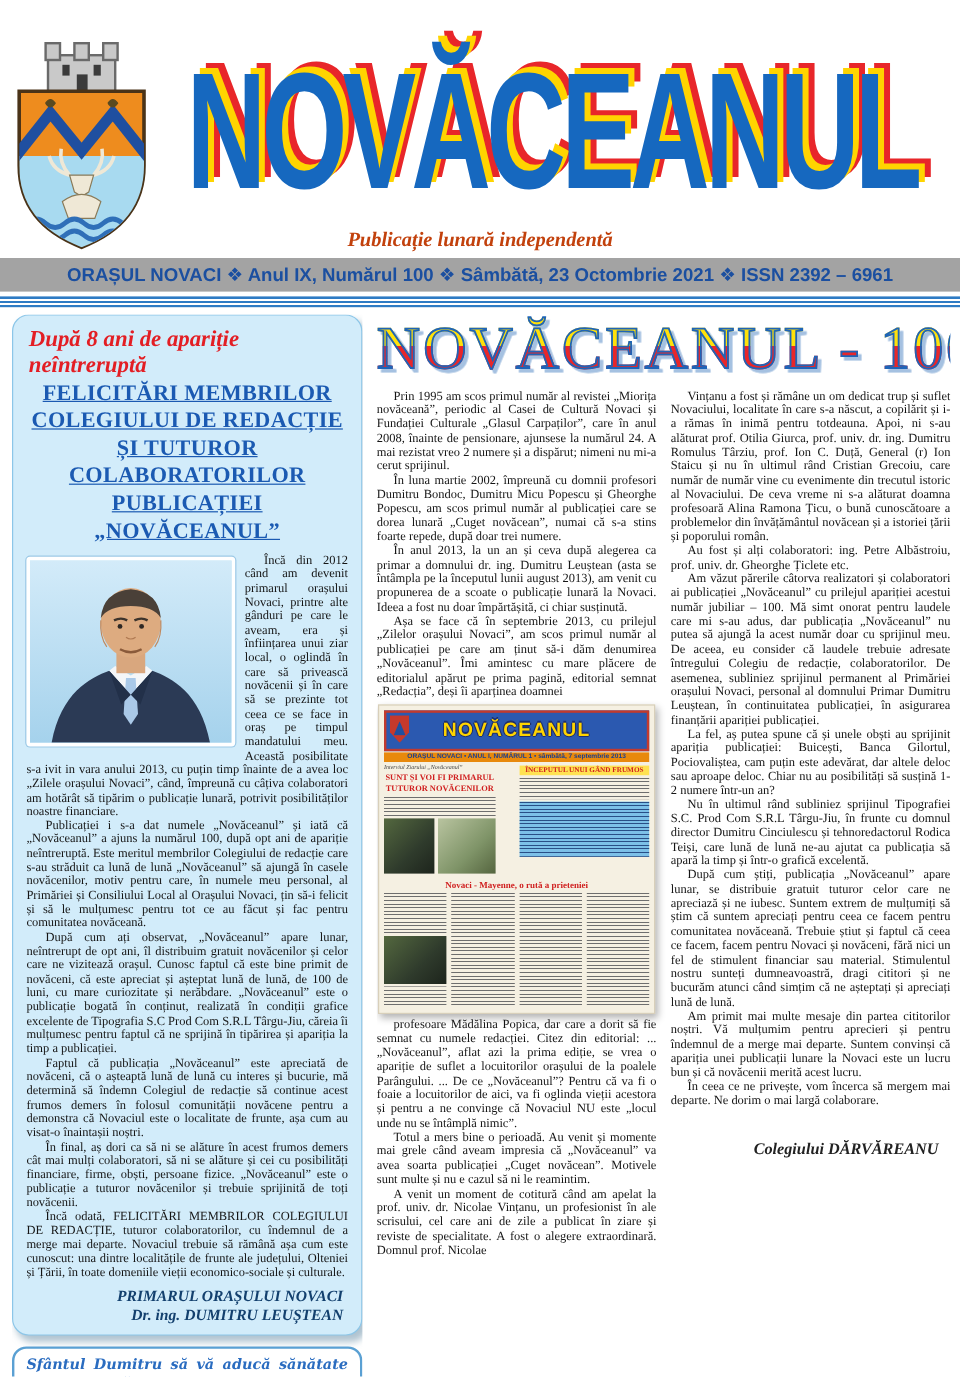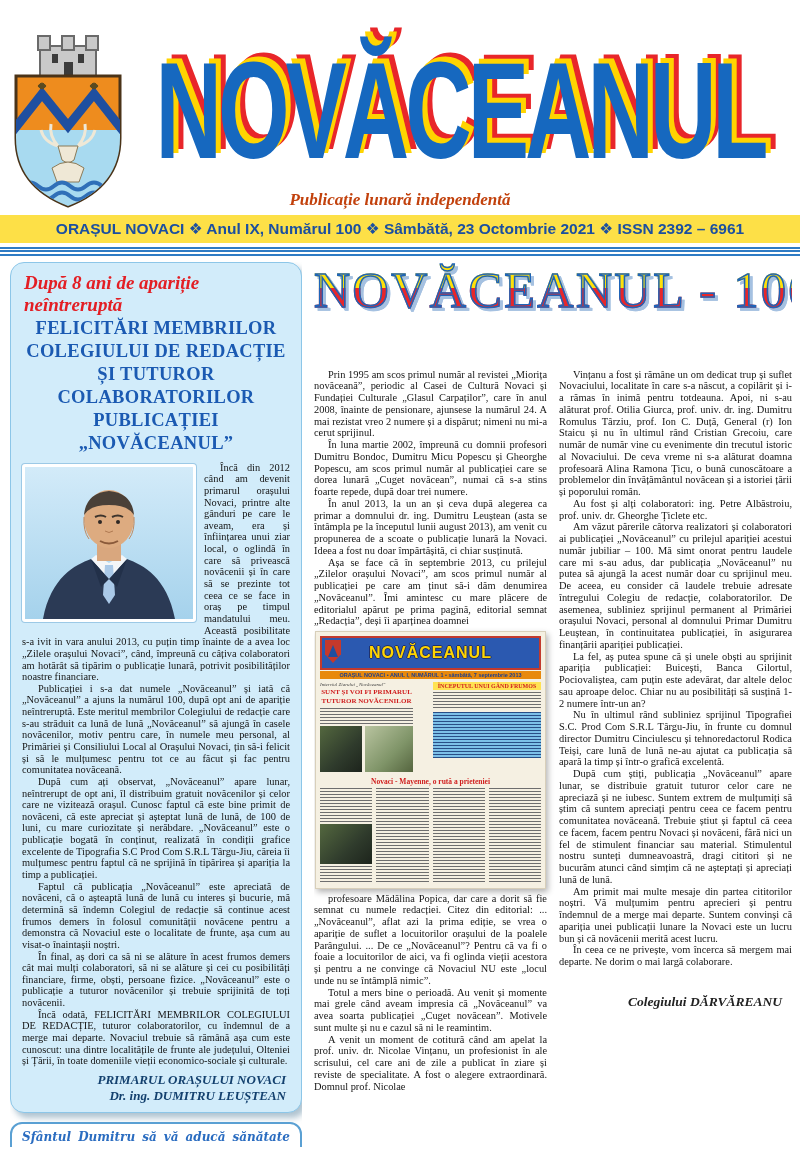--- a/index.html
+++ b/index.html
@@ -9,56 +9,56 @@
   
   .masthead{position:absolute;top:0;left:0;width:800px;height:258px;}
   .coa{position:absolute;left:8px;top:34px;width:120px;height:178px;}
   .big-title-wrap{position:absolute;left:126px;top:30px;width:668px;height:160px;
                   display:flex;align-items:center;justify-content:center;overflow:visible;}
   .big-title{font-family:"Liberation Sans",sans-serif;font-weight:bold;font-size:92px;
              letter-spacing:-4px;white-space:nowrap;transform:scaleY(1.5);color:#1668bf;
              text-shadow:5px -3px 0 #ffd400, 10px -6px 0 #e8262a;}
   .subtitle{position:absolute;top:190px;left:0;width:800px;text-align:center;
             font-style:italic;font-weight:bold;font-size:17px;color:#c2410c;}
-  .infobar{position:absolute;top:215px;left:0;width:800px;height:28px;background:#fde047;
+  .infobar{position:absolute;top:215px;left:0;width:800px;height:28px;background:#a3a3a3;
            display:flex;align-items:center;justify-content:center;
            font-family:"Liberation Sans","DejaVu Sans",sans-serif;font-weight:bold;
            font-size:15.5px;color:#1b4fa0;}
   .triple-rule{position:absolute;top:247px;left:0;width:800px;height:9px;
            background:linear-gradient(#2e7bc4 0 2px,#fff 2px 3.5px,#2e7bc4 3.5px 5.5px,
                       #fff 5.5px 7px,#2e7bc4 7px 9px);}
 
   
   .left-region{position:absolute;left:10px;top:262px;width:292px;height:885px;overflow:hidden;}
   .blue-box{background:#d2ecfa;border:1px solid #8cc6e8;border-radius:14px;
             box-shadow:4px 5px 6px rgba(110,145,170,.55);padding:7px 11px 8px;}
   .kicker{color:#e31e24;font-weight:bold;font-style:italic;font-size:19px;margin:2px 0 1px 2px;}
   .left-headline{color:#1b5ab2;text-align:center;font-weight:bold;font-size:18.5px;
-                 line-height:1.24;letter-spacing:.3px;margin:1px 0 7px;}
+                 line-height:1.24;letter-spacing:.3px;margin:1px 0 7px;text-decoration:underline;}
   .mayor-photo{float:left;width:168px;height:152px;border:3px solid #fff;border-radius:3px;
                margin:2px 8px 3px 0;box-shadow:0 0 0 1px #9cc9e6;background:#bfe2f5;overflow:hidden;}
   .left-text p{margin:0;text-indent:16px;text-align:justify;font-size:10.4px;
                line-height:1.12;color:#151515;}
   .sig-block{margin-top:5px;text-align:right;color:#13406e;font-weight:bold;font-style:italic;
              font-size:13px;line-height:1.25;padding-right:4px;}
   .greeting-box{margin-top:9px;background:#fff;border:2px solid #5aa0d3;border-radius:12px;
                 padding:6px 10px 6px;}
   .greeting-msg{color:#2a6cc0;font-weight:bold;font-style:italic;font-size:12px;
                 font-family:"DejaVu Serif",serif;line-height:1.3;text-align:justify;margin:0;}
 
   
   .right-region{position:absolute;left:314px;top:262px;width:478px;height:887px;overflow:hidden;}
   .main-title{text-align:right;font-weight:normal;font-size:50px;line-height:1.05;
               letter-spacing:2.5px;white-space:nowrap;margin:2px 0 8px;
               background:linear-gradient(#ffe10a 0 46%,#e8262a 46% 100%);
               -webkit-background-clip:text;background-clip:text;
               -webkit-text-fill-color:transparent;-webkit-text-stroke:1.5px #1e64b8;
               filter:drop-shadow(3px 3px 0 rgba(30,100,180,.4));}
   .cols{display:flex;gap:12px;}
-  .col{width:233px;margin-top:44px;}
+  .col{width:233px;}
   .col p{margin:0;text-indent:14px;text-align:justify;font-size:10.4px;line-height:1.13;color:#151515;}
   .author-sig{text-align:right;padding-right:10px;margin-top:26px;font-weight:bold;
               font-style:italic;font-size:13.5px;color:#222;}
 
   
   .inset{width:221px;margin:4px auto 4px;background:#f5f0e2;border:1px solid #d8cfba;
          box-shadow:2px 3px 6px rgba(0,0,0,.3);padding:4px;}
   .inset-masthead{position:relative;height:30px;background:#2b59b0;border:2px solid #c23a2e;
                   display:flex;align-items:center;justify-content:center;}
   .inset-shield{position:absolute;left:3px;top:2px;width:16px;height:23px;background:#c5392c;

